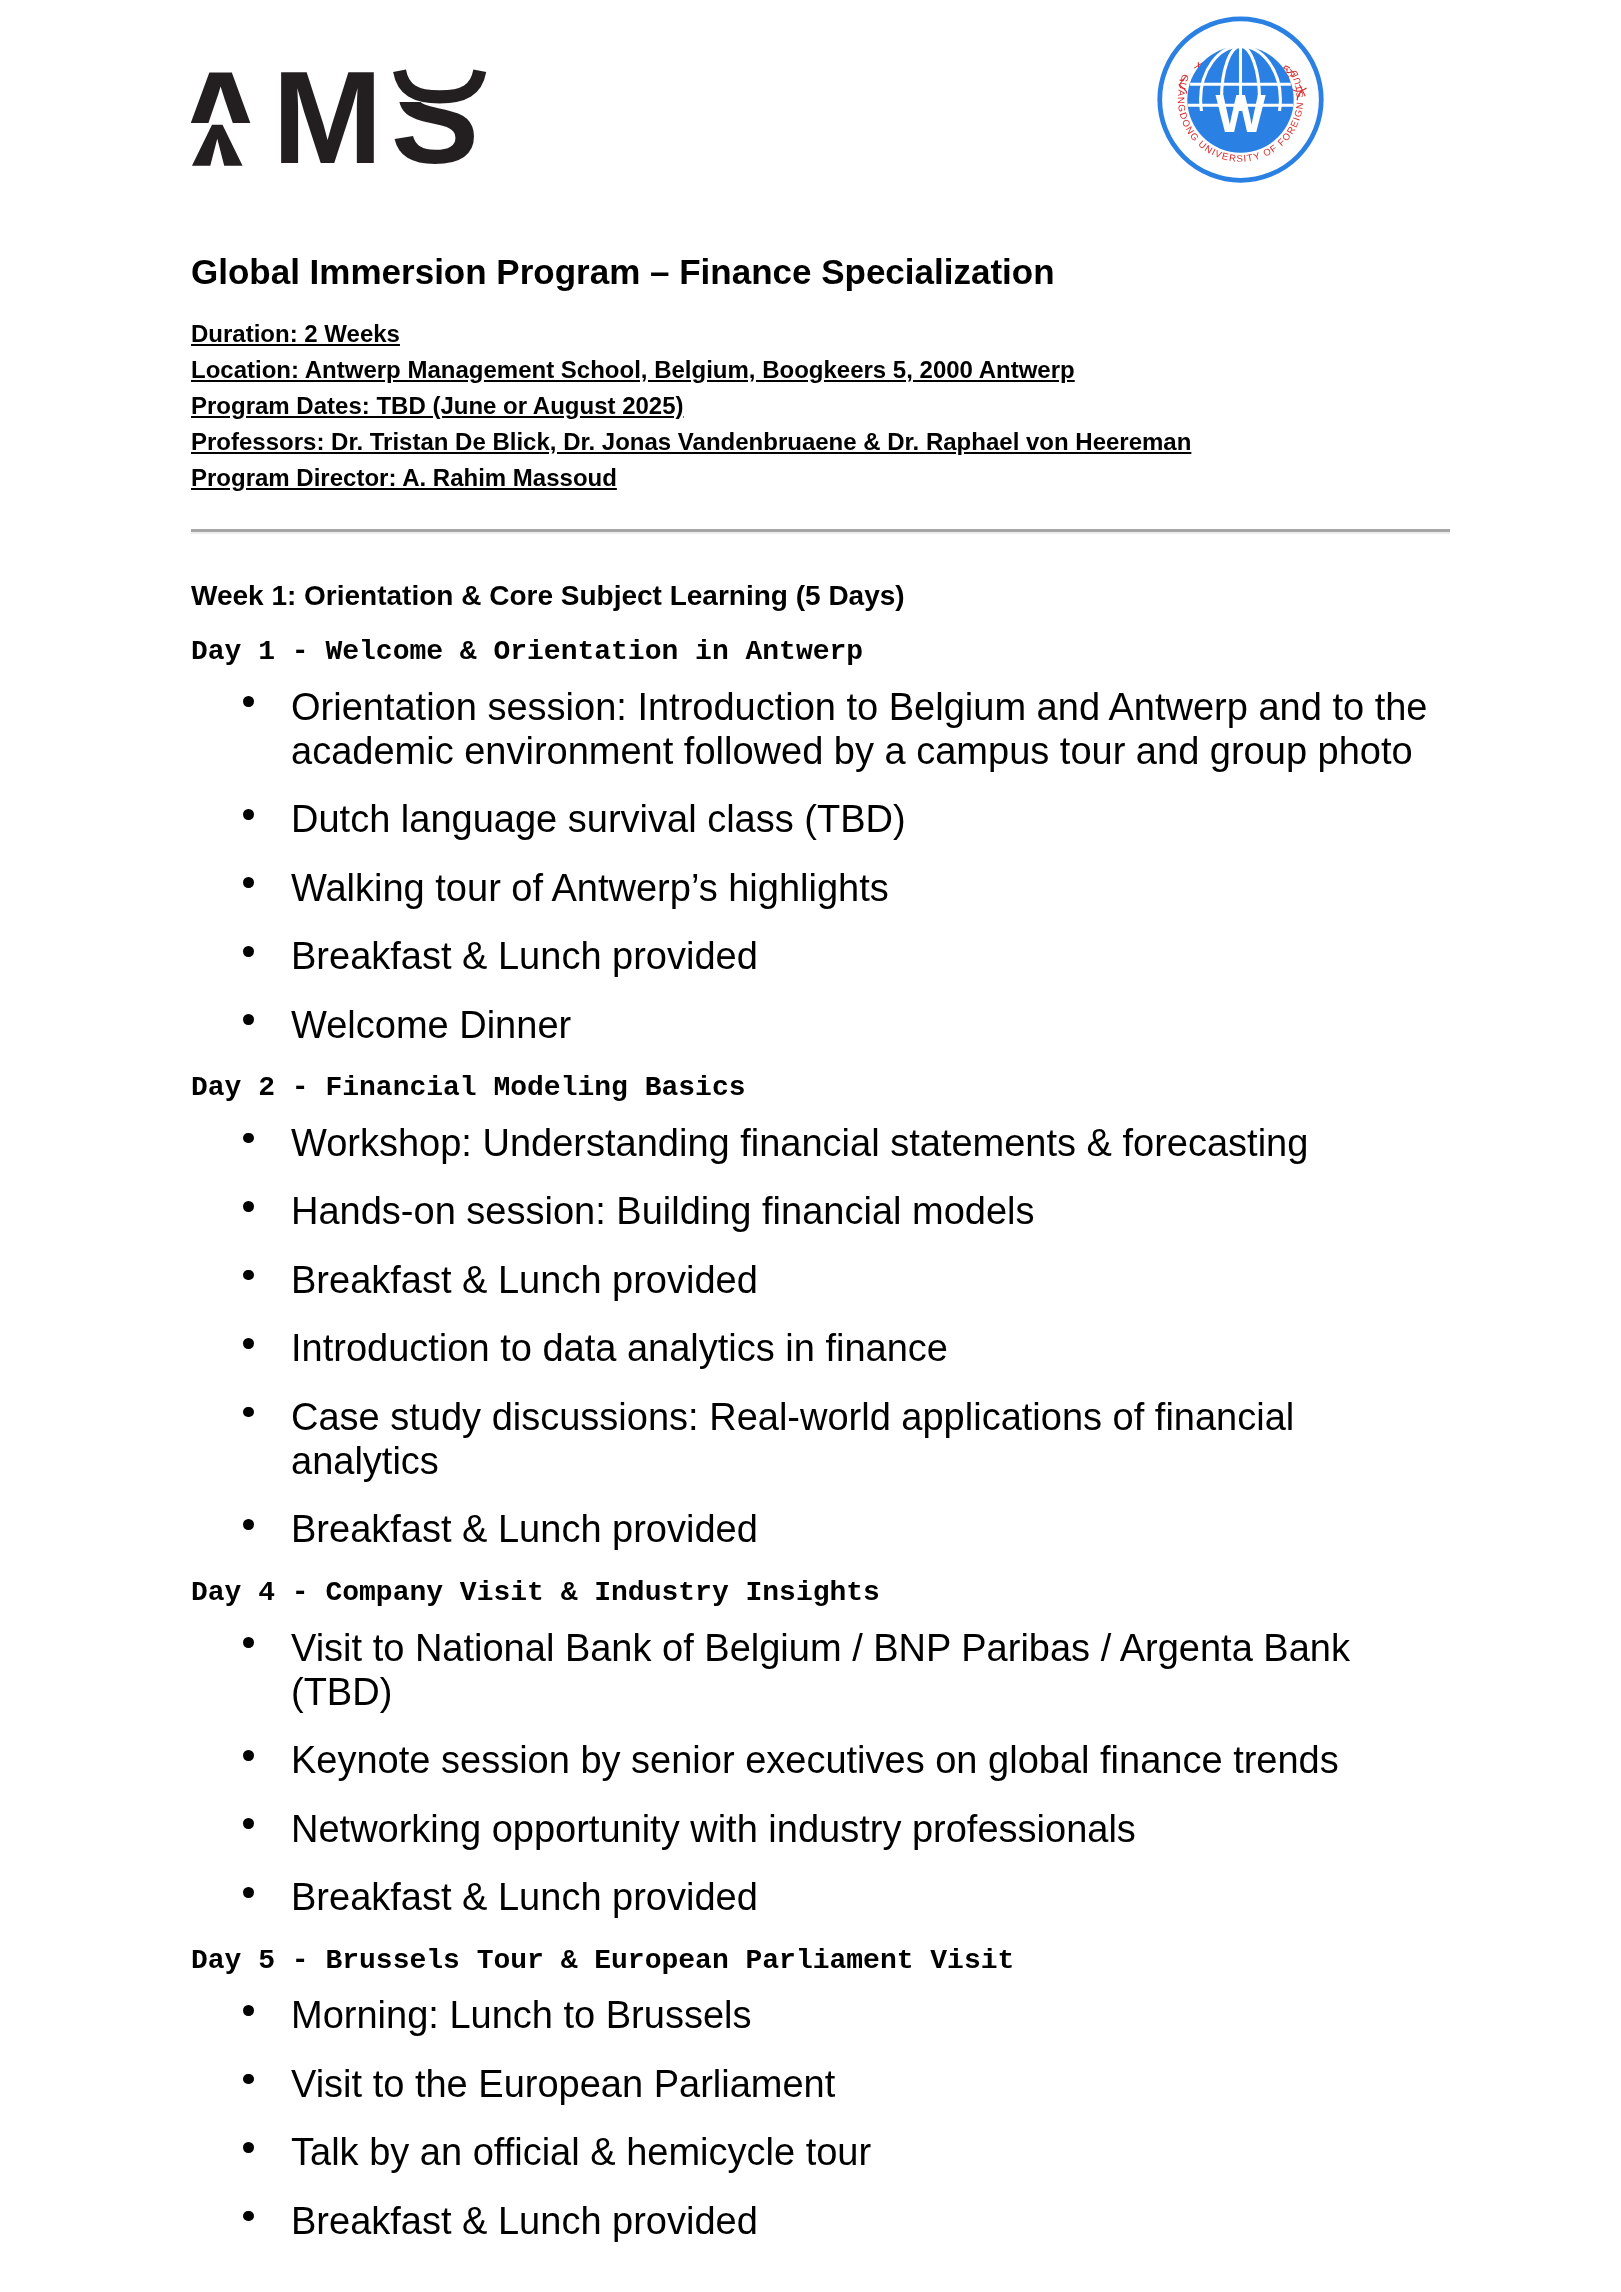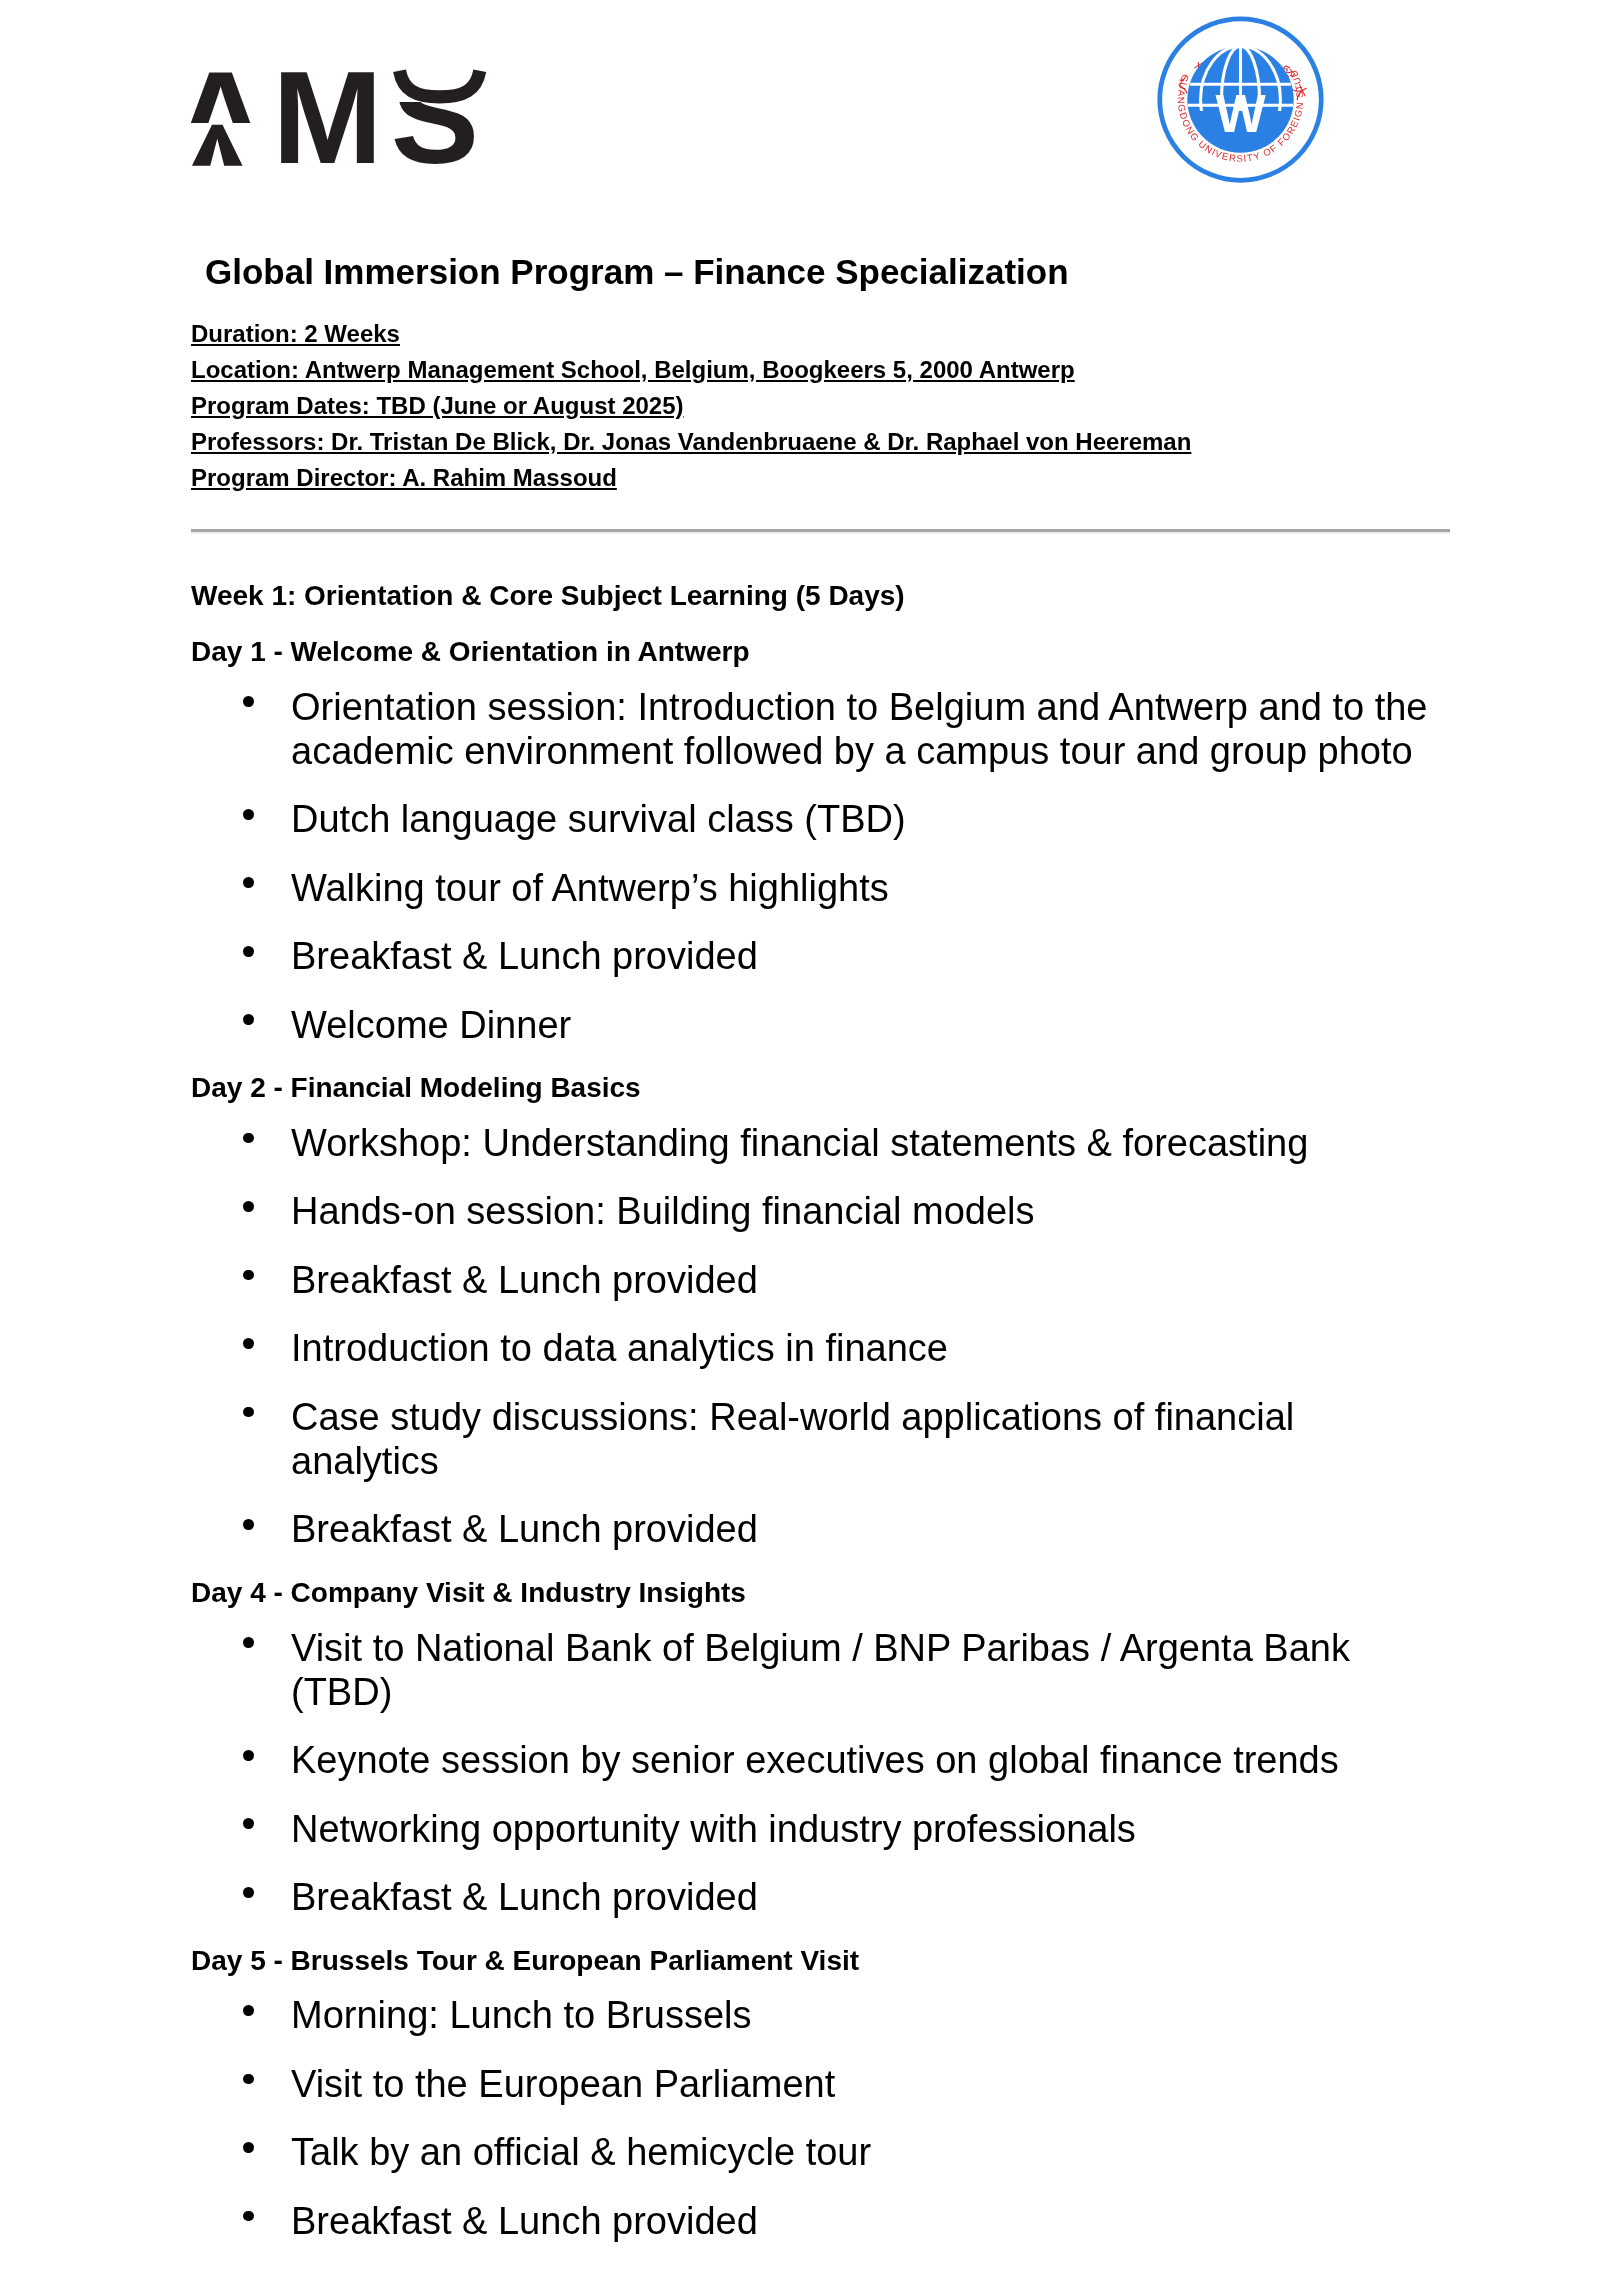--- a/index.html
+++ b/index.html
@@ -4,30 +4,30 @@
 <style>
   html,body{margin:0;padding:0;background:#ffffff;}
   body{width:1621px;height:2293px;font-family:"Liberation Sans",sans-serif;color:#000;}
   .page{position:relative;width:1621px;height:2293px;background:#fff;overflow:hidden;}
 
   .logo-ams{position:absolute;left:178px;top:61px;width:314px;height:111px;}
   .logo-gdufs{position:absolute;left:1155px;top:13.7px;width:171px;height:171px;}
 
   .content{position:absolute;left:191px;top:0;width:1259px;}
 
-  .doc-title{margin:251px 0 0 14px;font-size:35px;line-height:41px;font-weight:bold;letter-spacing:0;}
+  .doc-title{margin:251px 0 0 0;font-size:35px;line-height:41px;font-weight:bold;letter-spacing:0;}
   .meta{margin-top:23.5px;}
   .meta-line{font-weight:bold;font-size:24px;line-height:36px;text-decoration:underline;}
 
   .divider{margin-top:33px;height:3.9px;background:#a6a6a6;border-bottom:2px solid #ededed;}
 
   .week-heading{margin:45px 0 0 0;font-size:28px;line-height:34px;font-weight:bold;}
 
   .day-section{margin:0;}
-  .day-heading{margin:21.6px 0 0 0;font-size:28px;line-height:34px;font-weight:bold;}
+  .day-heading{margin:21.6px 0 0 0;font-size:28px;line-height:34px;font-weight:bold;font-family:Liberation Mono, monospace;}
 
   ul.bullets{list-style:none;margin:15.7px 0 0 0;padding:0;}
   ul.bullets li{
     position:relative;
     padding-left:100px;
     font-size:38px;
     line-height:44px;
     margin-bottom:24.5px;
     max-width:1166px;
   }

